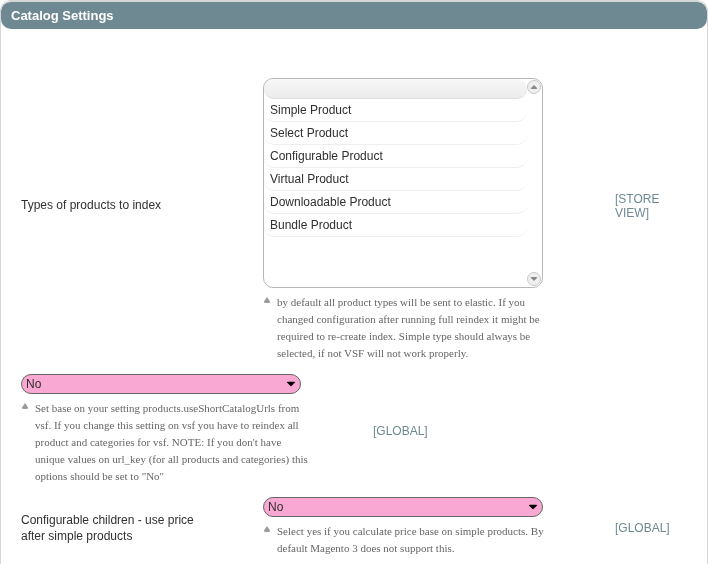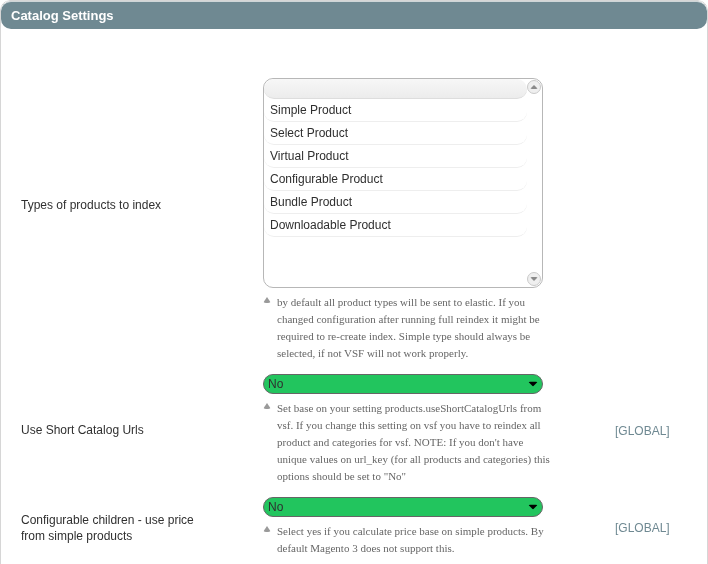--- a/index.html
+++ b/index.html
@@ -94,21 +94,21 @@
   .ms-option.blank {
     height: 20px;
     background: linear-gradient(#f7f7f7,#ececec);
     border-bottom: 1px solid #ddd;
   }
   .select-wrap {
     position: relative;
     width: 280px;
     height: 20px;
     border: 1px solid #666;
-    background: #22c55e;
+    background: #f9a8d4;
     display: flex;
     align-items: center;
     padding: 0 4px;
     font-size: 12px;
     cursor: default;
   }
   .select-arrow {
     position: absolute;
     right: 4px;
     top: 50%;
@@ -149,56 +149,56 @@
   <div class="panel-body">
 
     <div class="field-row">
       <div class="field-label-col">Types of products to index</div>
       <div class="field-input-col">
         <div class="multiselect">
           <div class="multiselect-options">
             <div class="ms-option blank"></div>
             <div class="ms-option">Simple Product</div>
             <div class="ms-option">Select Product</div>
+            <div class="ms-option">Configurable Product</div>
             <div class="ms-option">Virtual Product</div>
-            <div class="ms-option">Configurable Product</div>
+            <div class="ms-option">Downloadable Product</div>
             <div class="ms-option">Bundle Product</div>
-            <div class="ms-option">Downloadable Product</div>
           </div>
           <div class="multiselect-scroll-up">
             <div class="ms-arrow up"></div>
           </div>
           <div class="multiselect-scroll-down">
             <div class="ms-arrow down"></div>
           </div>
         </div>
         <div class="hint">
           <div class="hint-arrow"></div>
           <div class="hint-text">by default all product types will be sent to elastic. If you changed configuration after running full reindex it might be required to re-create index. Simple type should always be selected, if not VSF will not work properly.</div>
         </div>
       </div>
+      <div class="field-scope-col">[STORE VIEW]</div>
     </div>
 
     <div class="field-row">
-      <div class="field-label-col">Use Short Catalog Urls</div>
       <div class="field-input-col">
         <div class="select-wrap">
           <span>No</span>
           <div class="select-arrow"></div>
         </div>
         <div class="hint">
           <div class="hint-arrow"></div>
           <div class="hint-text">Set base on your setting products.useShortCatalogUrls from vsf. If you change this setting on vsf you have to reindex all product and categories for vsf. NOTE: If you don't have unique values on url_key (for all products and categories) this options should be set to "No"</div>
         </div>
       </div>
       <div class="field-scope-col">[GLOBAL]</div>
     </div>
 
     <div class="field-row">
-      <div class="field-label-col">Configurable children - use price from simple products</div>
+      <div class="field-label-col">Configurable children - use price after simple products</div>
       <div class="field-input-col">
         <div class="select-wrap">
           <span>No</span>
           <div class="select-arrow"></div>
         </div>
         <div class="hint">
           <div class="hint-arrow"></div>
           <div class="hint-text">Select yes if you calculate price base on simple products. By default Magento 3 does not support this.</div>
         </div>
       </div>

